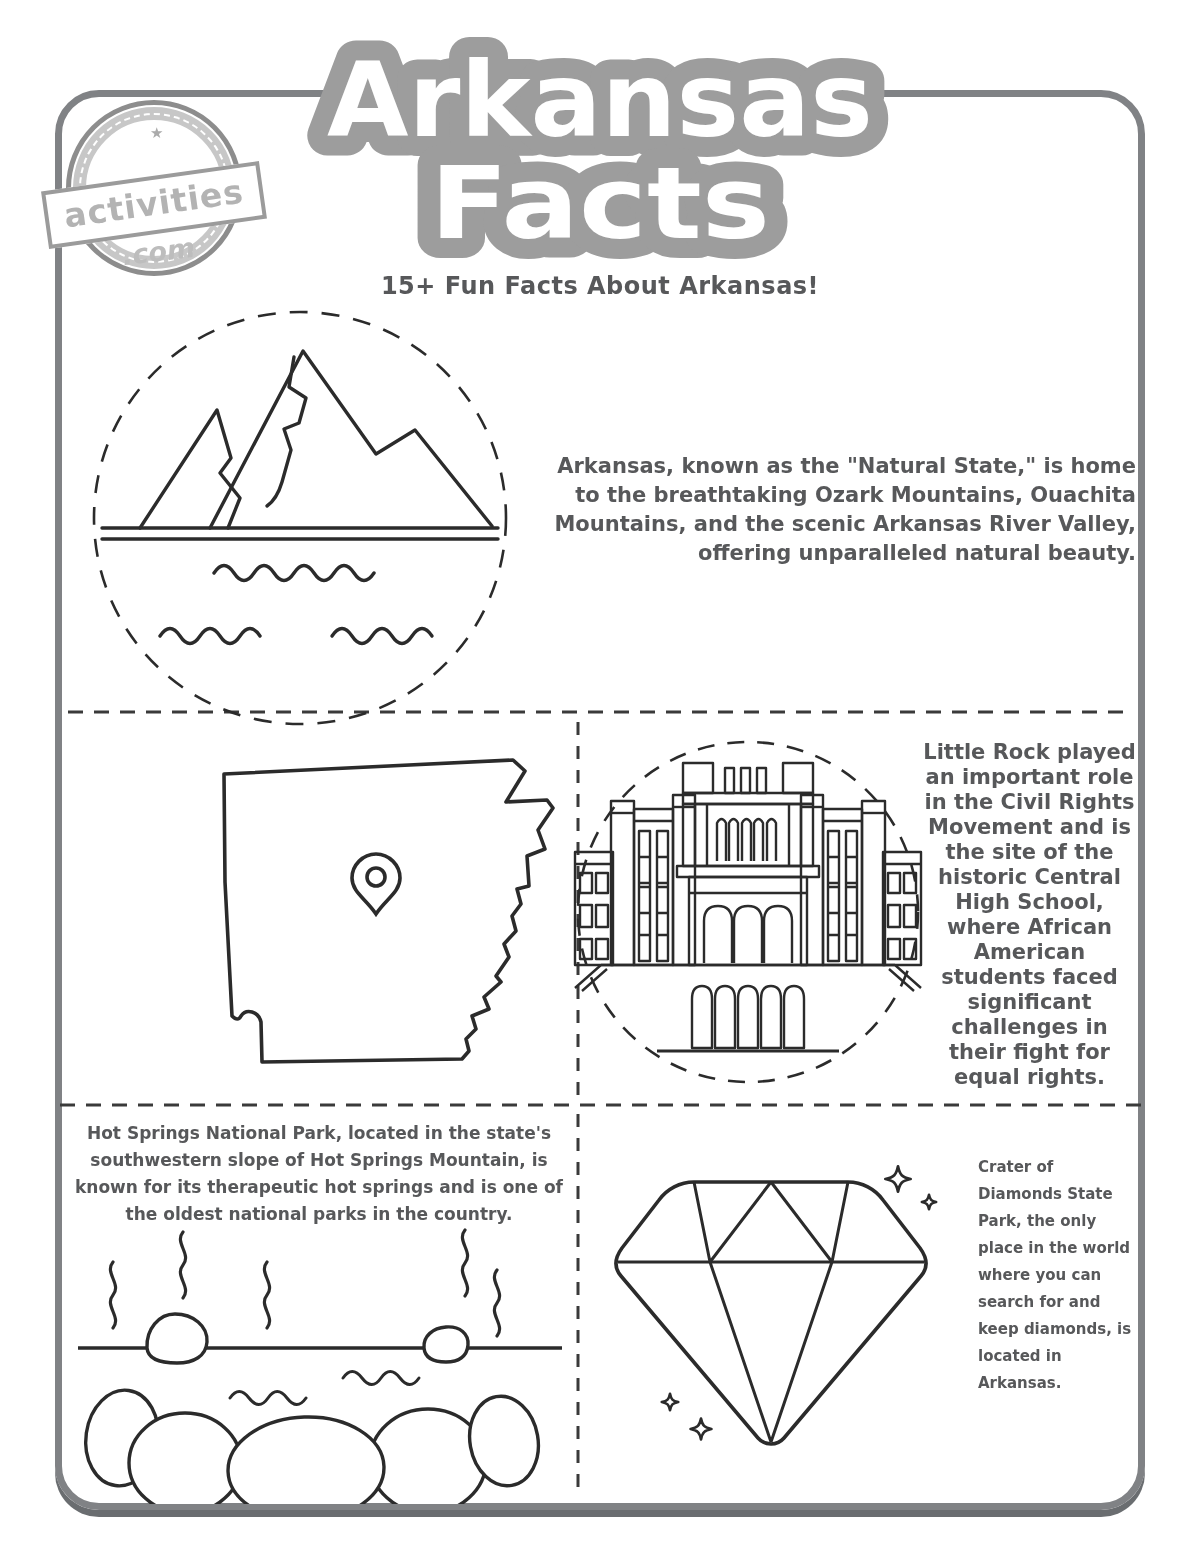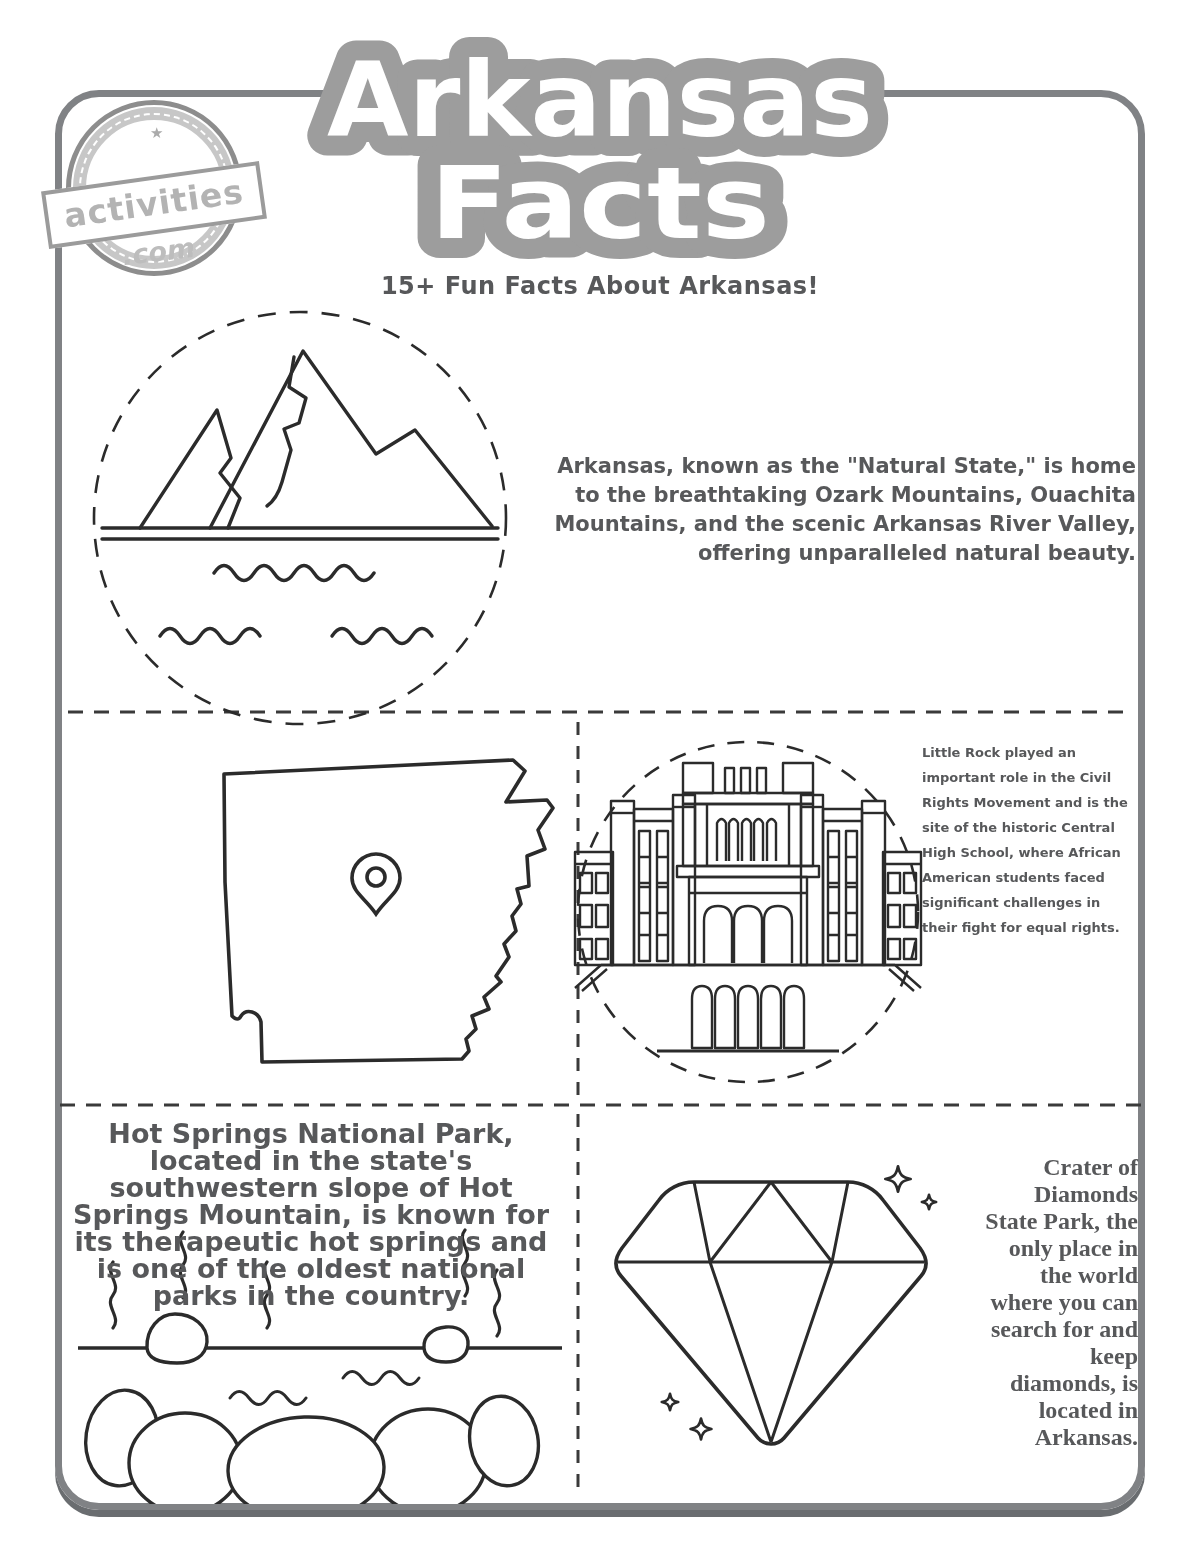--- a/index.html
+++ b/index.html
@@ -26,23 +26,23 @@
   #logo .star{position:absolute;top:24px;left:84px;font-size:15px;color:#ababab;}
   #logo .stamp{position:absolute;top:76px;left:-22px;width:212px;height:50px;background:#fff;
     border:4px solid #9b9b9b;transform:rotate(-8deg);text-align:center;line-height:48px;
     font-size:33px;font-weight:bold;color:#b3b3b3;letter-spacing:1px;}
   #logo .com{position:absolute;top:136px;left:56px;font-size:27px;font-weight:bold;font-style:italic;
     color:#bdbdbd;transform:rotate(-7deg);}
   
   .fact{font-weight:bold;z-index:3;}
   #fact-natural{left:538px;top:452px;width:598px;font-size:21px;line-height:29px;text-align:right;}
   #fact-littlerock{left:86px;top:784px;width:152px;font-size:19px;line-height:25.5px;text-align:left;}
-  #fact-civilrights{left:922px;top:740px;width:215px;font-size:13px;line-height:25px;text-align:left;}
-  #fact-hotsprings{left:66px;top:1120px;width:490px;font-size:27px;line-height:27px;text-align:center;}
-  #fact-diamonds{left:978px;top:1154px;width:160px;font-size:24px;line-height:27px;text-align:right;font-family:Liberation Serif, serif;}
+  #fact-civilrights{left:922px;top:740px;width:215px;font-size:21px;line-height:25px;text-align:center;}
+  #fact-hotsprings{left:74px;top:1120px;width:490px;font-size:17px;line-height:27px;text-align:center;}
+  #fact-diamonds{left:978px;top:1154px;width:160px;font-size:15px;line-height:27px;text-align:left;}
   
   .art{color:var(--line,#2b2b2b);z-index:2;}
   .art path,.art circle,.art rect,.art line,.art ellipse{vector-effect:none;}
   svg{display:block;}
   .dash-divider{z-index:2;color:var(--divider,#3a3a3a);}
 </style>
 </head>
 <body>
 
 <div id="page">

